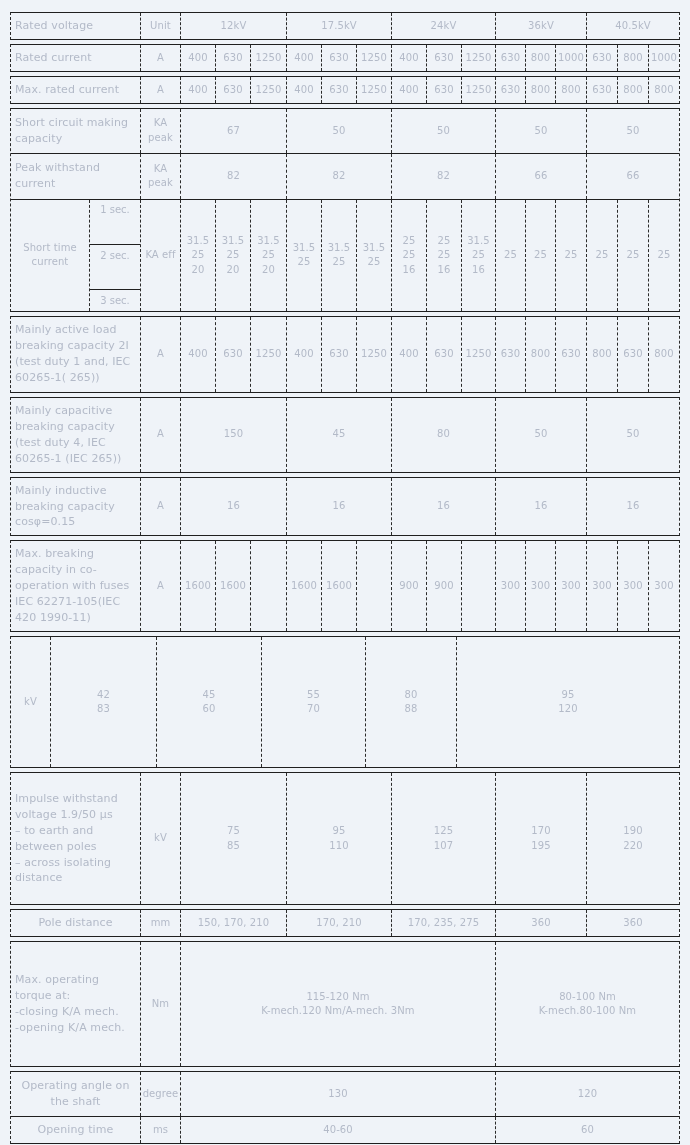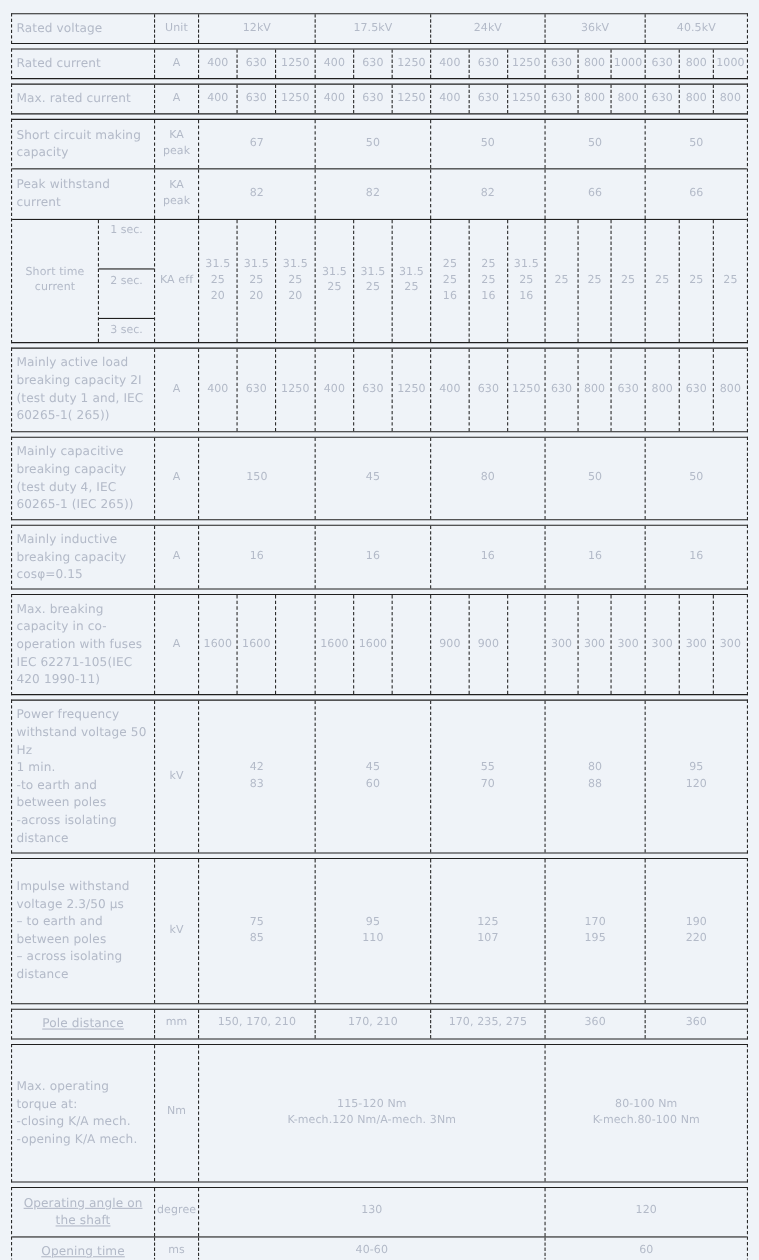--- a/index.html
+++ b/index.html
@@ -29,21 +29,21 @@
     display:flex;align-items:center;justify-content:center;
     text-align:center;
     border-right:1px dashed var(--dash);
     font-size:10px;line-height:1.45;
     white-space:pre-line;
     flex:0 0 auto;
     letter-spacing:.1px;
   }
   .row .c:last-child{border-right:none;flex:1 1 auto;}
   .label{width:130px;justify-content:flex-start;text-align:left;padding:5px 2px 5px 4px;font-size:11px;}
-  .label.ctr{justify-content:center;text-align:center;padding:5px 2px;text-decoration:underline;}
+  .label.ctr{justify-content:center;text-align:center;padding:5px 2px;}
   .unit{width:40px;padding:2px;}
   .g1{width:106px}.g2{width:105px}.g3{width:104px}.g4{width:91px}.g5{width:92px}
   .vA{width:35px}.vB{width:36px}.vC{width:34px}.vD{width:30px}.vE{width:31px}
   .b1{width:315px}.b2{width:183px}
   .stl{width:79px}
   .sts{width:51px;display:flex;flex-direction:column;border-right:1px dashed var(--dash);flex:0 0 auto;gap:24px;}
   .sts .sec{flex:1 1 0;display:flex;align-items:center;justify-content:center;font-size:10px;}
   .sts .sec + .sec{border-top:1.5px solid var(--line);}
 </style>
 </head>
@@ -230,41 +230,37 @@
       <div class="c vD">300</div>
       <div class="c vE">300</div>
       <div class="c vE">300</div>
       <div class="c vE">300</div>
       <div class="c vD">300</div>
     </div>
   </div>
 
   <div class="section">
     <div class="row" style="min-height:130px">
-      <div class="c label">Power frequency withstand voltage 50 Hz
-1 min.
--to earth and between poles
--across isolating distance</div>
       <div class="c unit">kV</div>
       <div class="c g1">42
 83</div>
       <div class="c g2">45
 60</div>
       <div class="c g3">55
 70</div>
       <div class="c g4">80
 88</div>
       <div class="c g5">95
 120</div>
     </div>
   </div>
 
   <div class="section">
     <div class="row" style="min-height:131px">
-      <div class="c label">Impulse withstand voltage 2.3/50 μs
+      <div class="c label">Impulse withstand voltage 1.9/50 μs
 – to earth and between poles
 – across isolating distance</div>
       <div class="c unit">kV</div>
       <div class="c g1">75
 85</div>
       <div class="c g2">95
 110</div>
       <div class="c g3">125
 107</div>
       <div class="c g4">170

